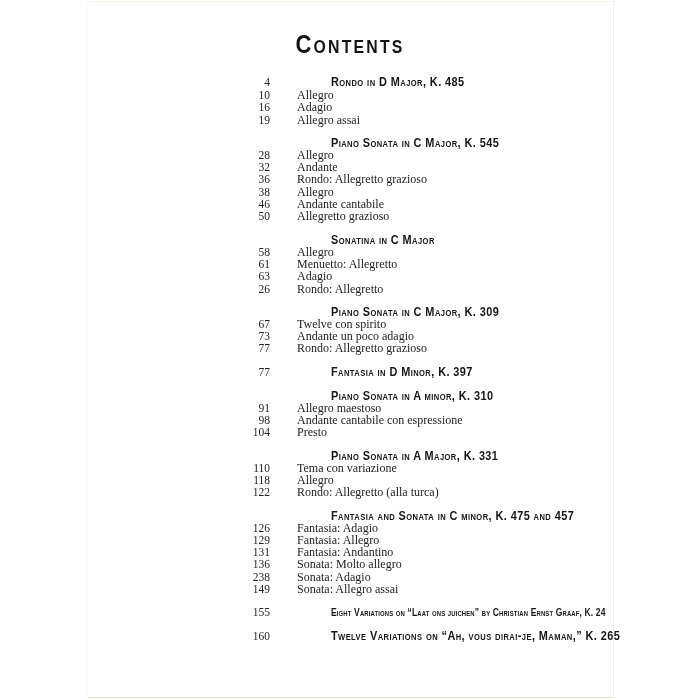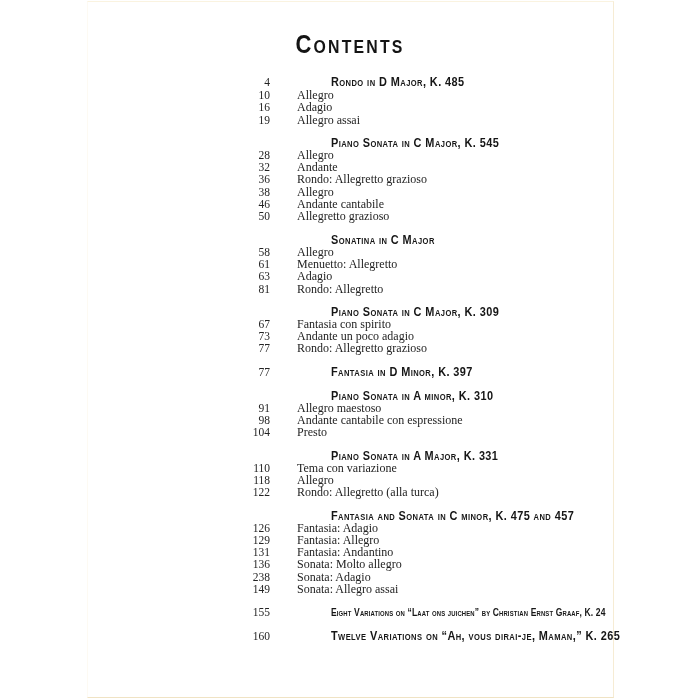--- a/index.html
+++ b/index.html
@@ -135,32 +135,32 @@
   </div>
     <div class="row mov-row">
     <span class="num">61</span>
     <span class="txt">Menuetto: Allegretto</span>
   </div>
     <div class="row mov-row">
     <span class="num">63</span>
     <span class="txt">Adagio</span>
   </div>
     <div class="row mov-row">
-    <span class="num">81</span>
+    <span class="num">26</span>
     <span class="txt">Rondo: Allegretto</span>
   </div>
     <div class="row head-row">
     <span class="num"></span>
     <span class="txt">
       <span class="head-txt">Piano Sonata in C Major, K. 309</span>
     </span>
   </div>
     <div class="row mov-row">
     <span class="num">67</span>
-    <span class="txt">Fantasia con spirito</span>
+    <span class="txt">Twelve con spirito</span>
   </div>
     <div class="row mov-row">
     <span class="num">73</span>
     <span class="txt">Andante un poco adagio</span>
   </div>
     <div class="row mov-row">
     <span class="num">77</span>
     <span class="txt">Rondo: Allegretto grazioso</span>
   </div>
     <div class="row head-row">

